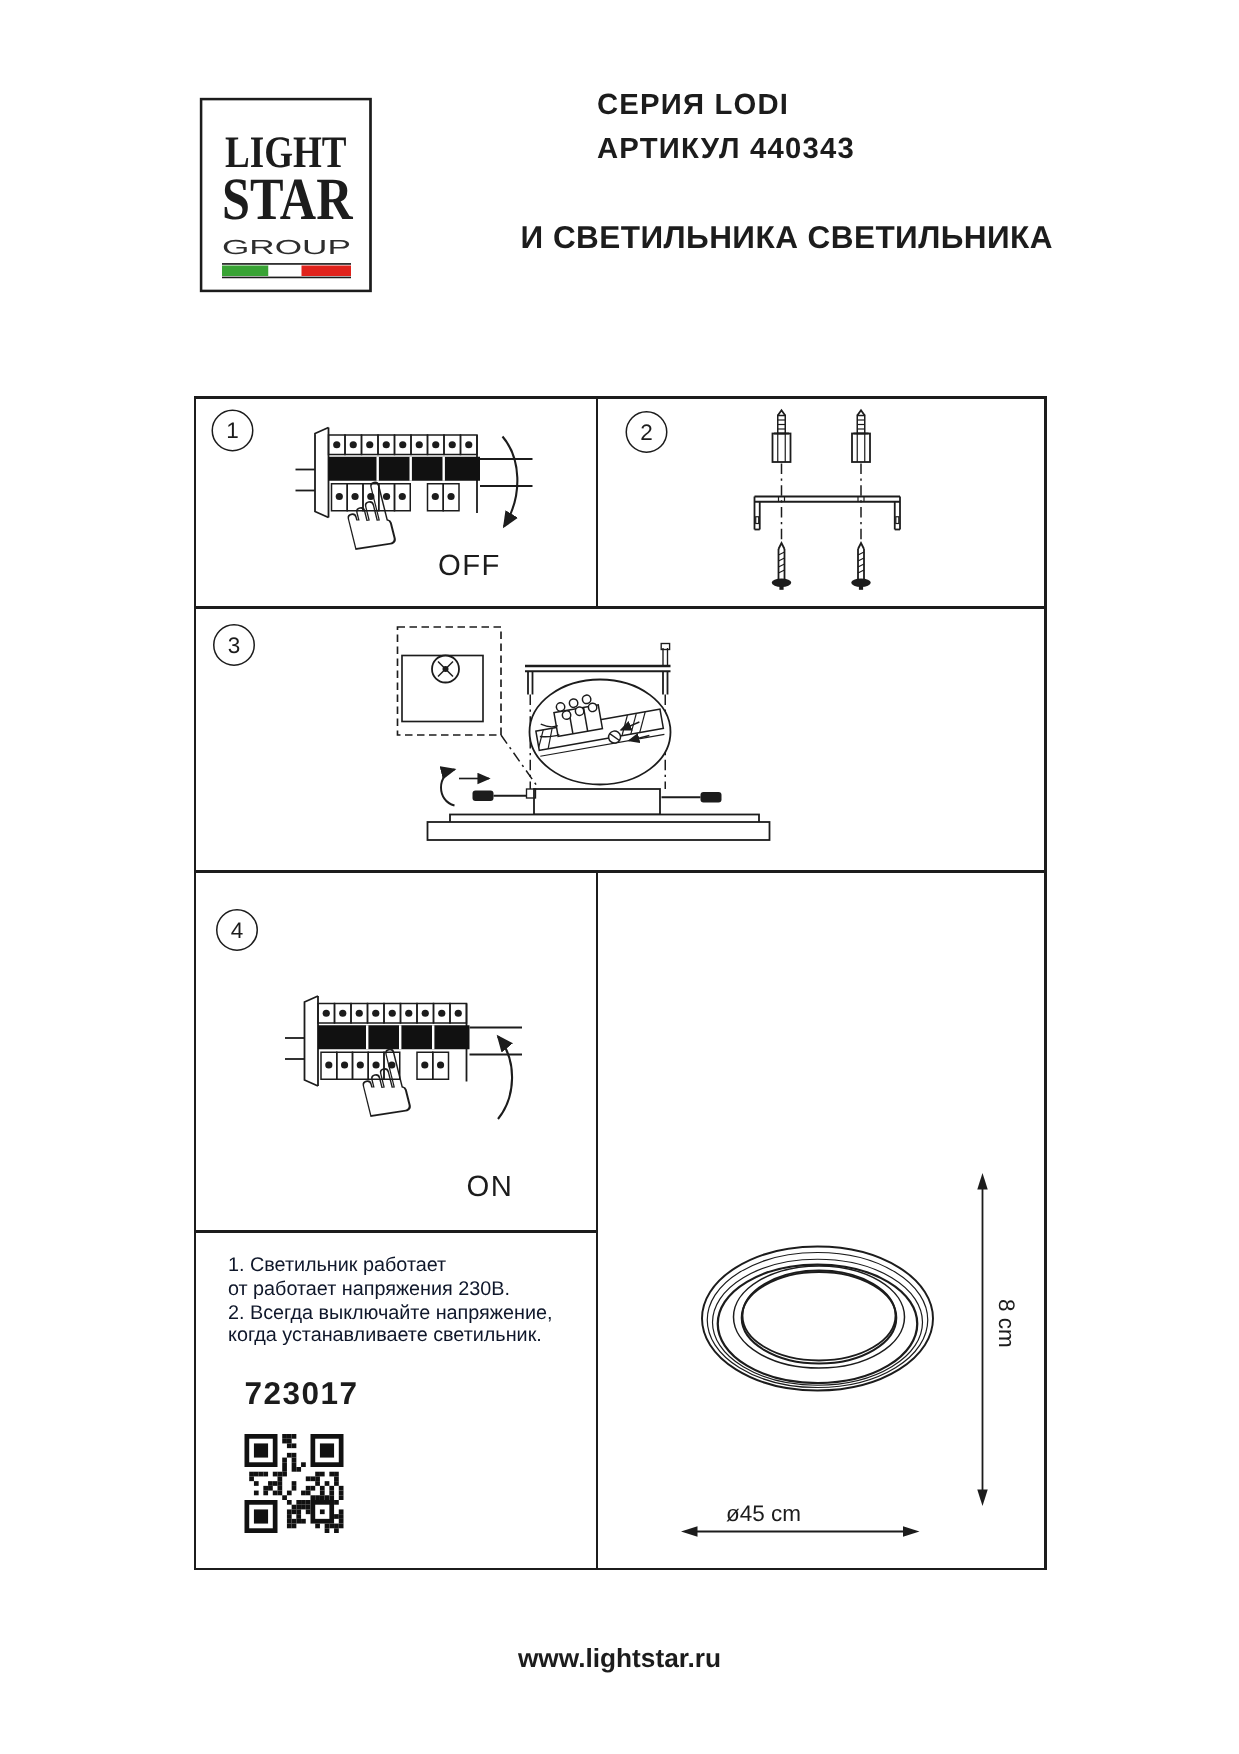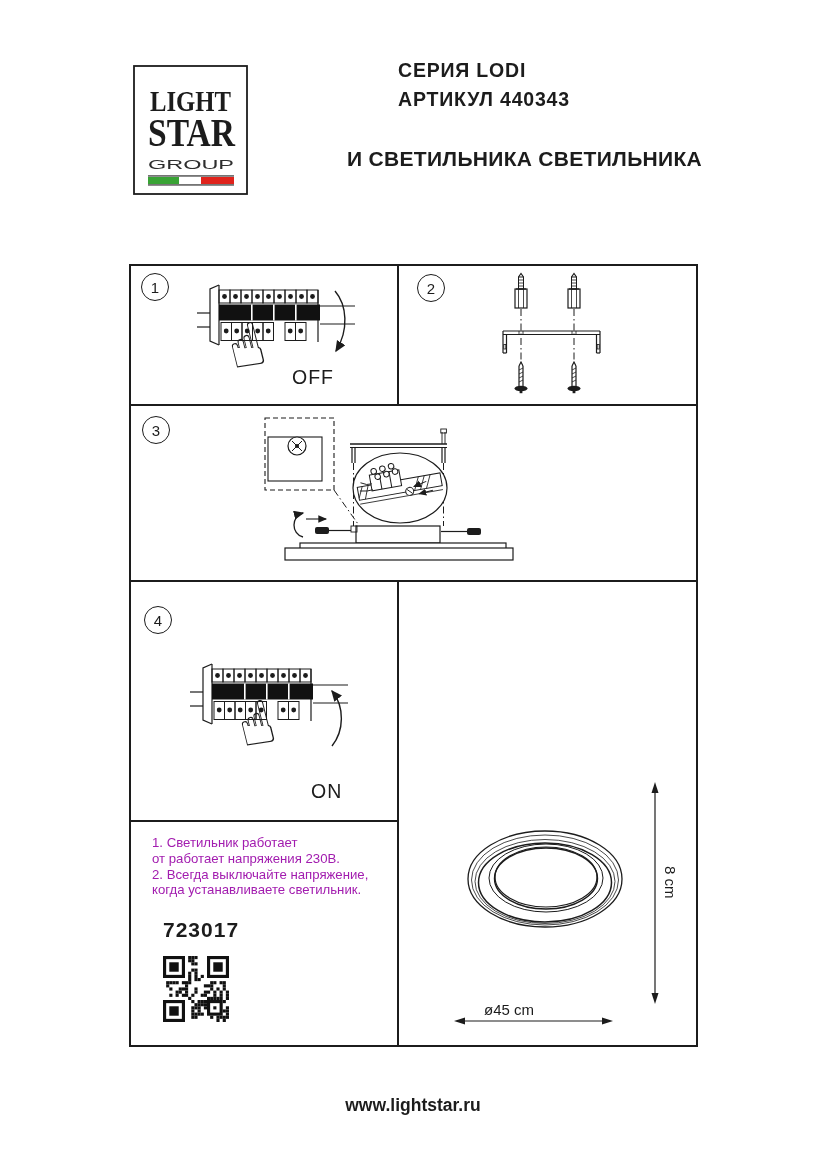--- a/index.html
+++ b/index.html
@@ -15,21 +15,21 @@
   .title-l1{letter-spacing:2px;}
   .title-l2{letter-spacing:0.3px;}
   
   .badge{width:26px;height:26px;border:1.6px solid #1c1c1c;border-radius:50%;
          display:flex;align-items:center;justify-content:center;
          font-size:15px;background:#fff;}
   
   .state-label{font-size:19.5px;letter-spacing:1px;}
   .hand{font-family:"DejaVu Sans",sans-serif;font-size:60px;line-height:1;
         transform:rotate(-14deg);color:#1c1c1c;}
-  .notes{left:152px;top:835px;width:236px;font-size:13.2px;line-height:15.8px;color:#a21caf;}
+  .notes{left:152px;top:835px;width:236px;font-size:13.2px;line-height:15.8px;color:#0f172a;}
   .article-big{left:163px;top:918px;font-size:21px;font-weight:bold;letter-spacing:1px;}
   .dim-h{left:484px;top:1001px;width:100px;text-align:left;font-size:15px;}
   .dim-v{left:679px;top:866px;font-size:15px;transform:rotate(90deg);
          transform-origin:top left;white-space:nowrap;}
   .footer{left:0;right:0;top:1095px;text-align:center;font-weight:bold;font-size:17.5px;}
   svg text{font-family:"Liberation Serif",serif;}
   .art{left:0;top:0;pointer-events:none;}
 </style>
 </head>
 <body>

